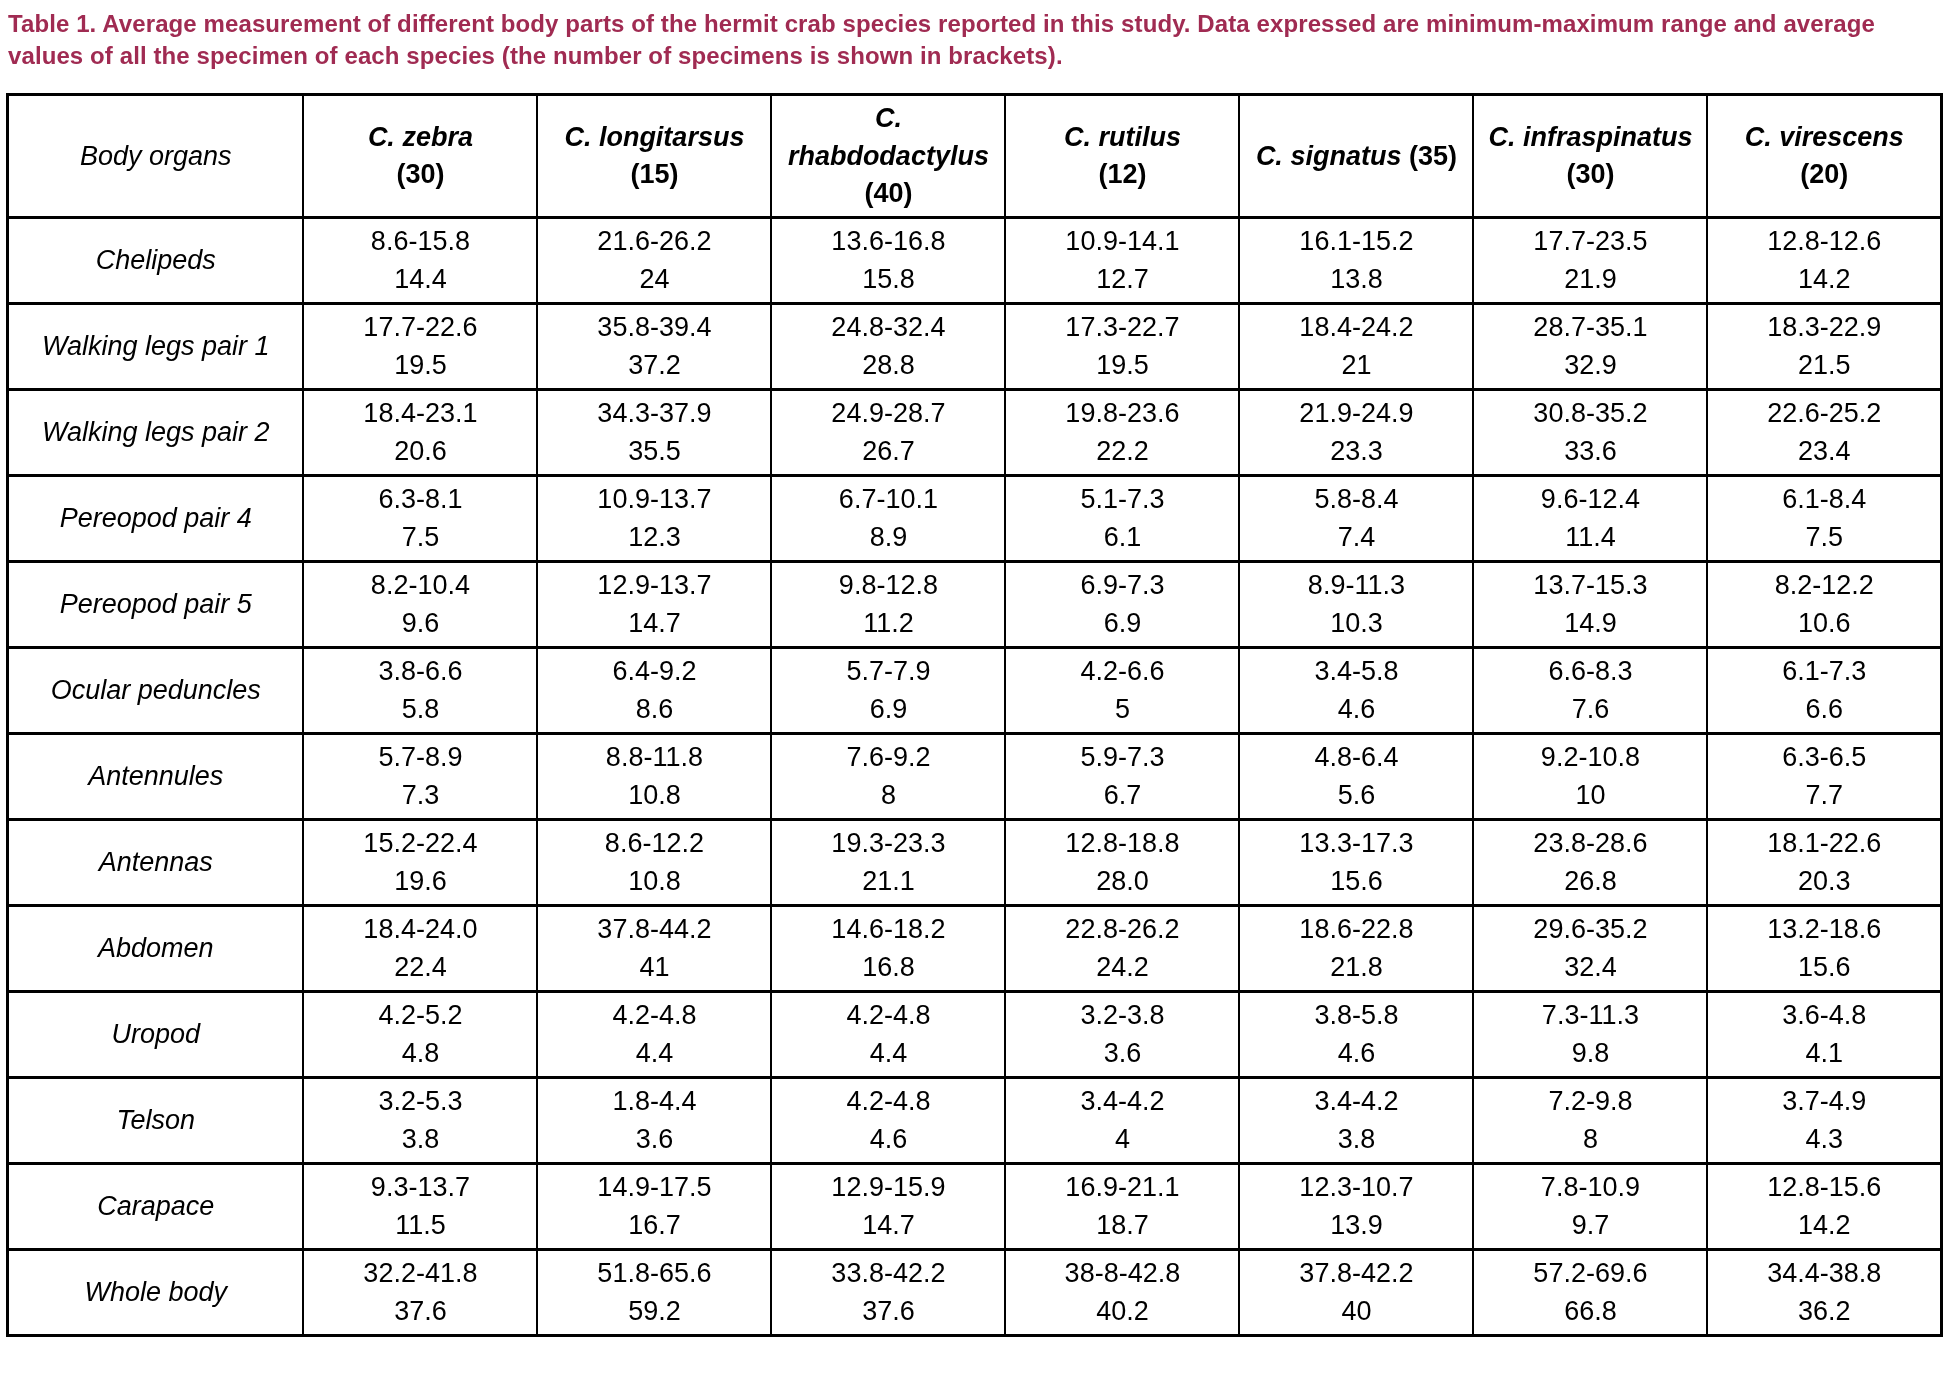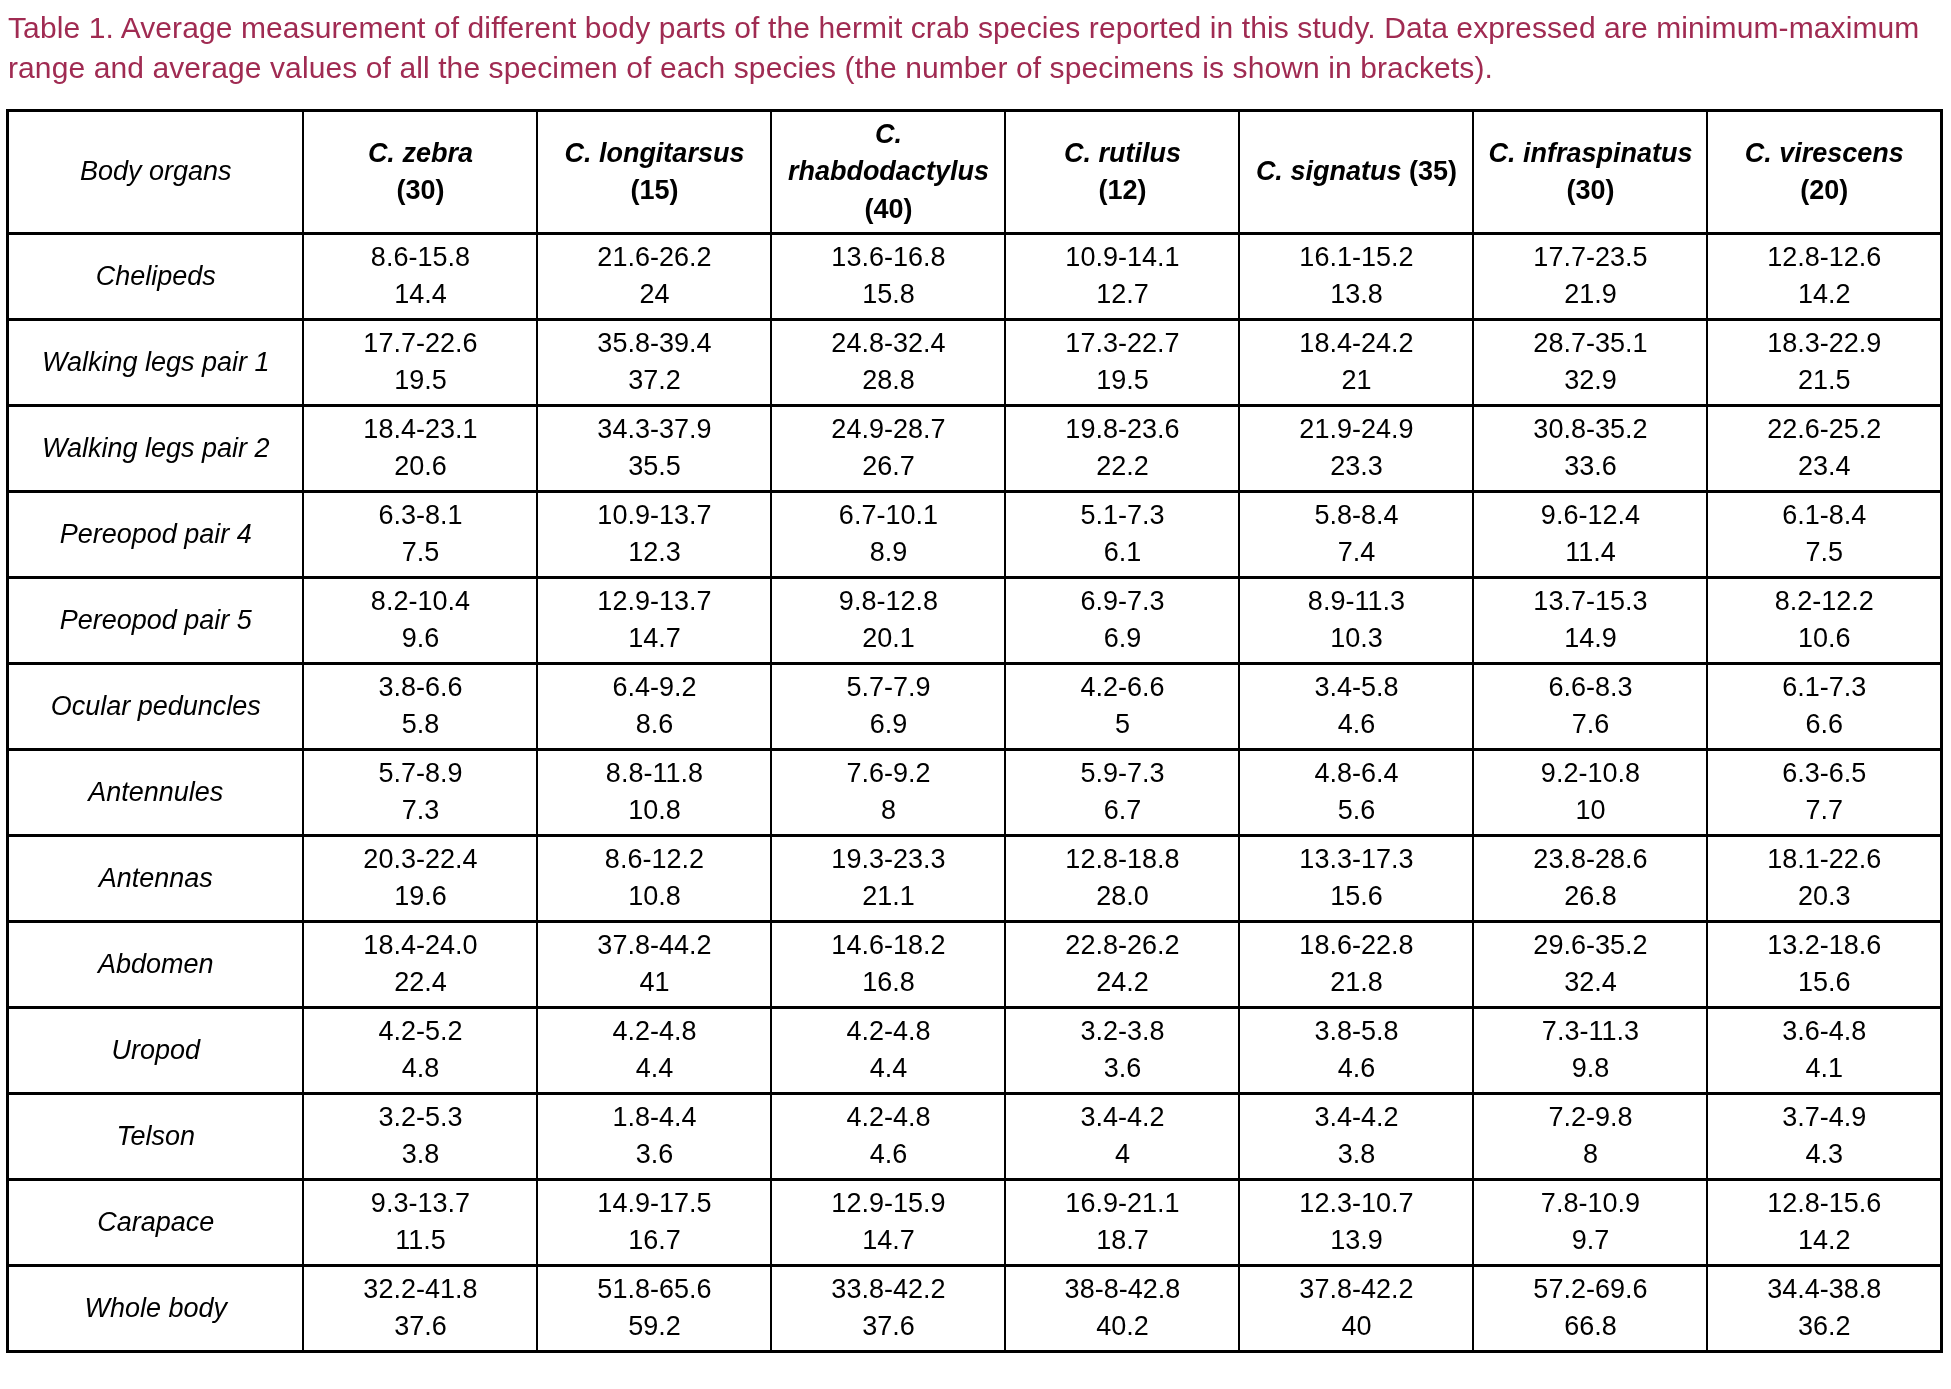--- a/index.html
+++ b/index.html
@@ -8,22 +8,22 @@
     font-family: "Liberation Sans", "DejaVu Sans", sans-serif;
     color: #000000;
   }
   body {
     width: 1951px;
     height: 1389px;
     padding: 8px 10px 0 6px;
     overflow: hidden;
   }
   .caption {
-    font-size: 30px;
-    font-weight: normal;
+    font-size: 24px;
+    font-weight: bold;
     line-height: 1.32;
     letter-spacing: 0.1px;
     margin-bottom: 22px;
     padding-left: 2px;
   }
   table.meas {
     border-collapse: collapse;
     width: 1937px;
     table-layout: fixed;
   }
@@ -230,21 +230,21 @@
         <td>
           <div>8.2-10.4</div>
           <div>9.6</div>
         </td>
         <td>
           <div>12.9-13.7</div>
           <div>14.7</div>
         </td>
         <td>
           <div>9.8-12.8</div>
-          <div>20.1</div>
+          <div>11.2</div>
         </td>
         <td>
           <div>6.9-7.3</div>
           <div>6.9</div>
         </td>
         <td>
           <div>8.9-11.3</div>
           <div>10.3</div>
         </td>
         <td>
@@ -314,21 +314,21 @@
           <div>10</div>
         </td>
         <td>
           <div>6.3-6.5</div>
           <div>7.7</div>
         </td>
       </tr>
       <tr class="data-row">
         <td class="organ">Antennas</td>
         <td>
-          <div>20.3-22.4</div>
+          <div>15.2-22.4</div>
           <div>19.6</div>
         </td>
         <td>
           <div>8.6-12.2</div>
           <div>10.8</div>
         </td>
         <td>
           <div>19.3-23.3</div>
           <div>21.1</div>
         </td>

